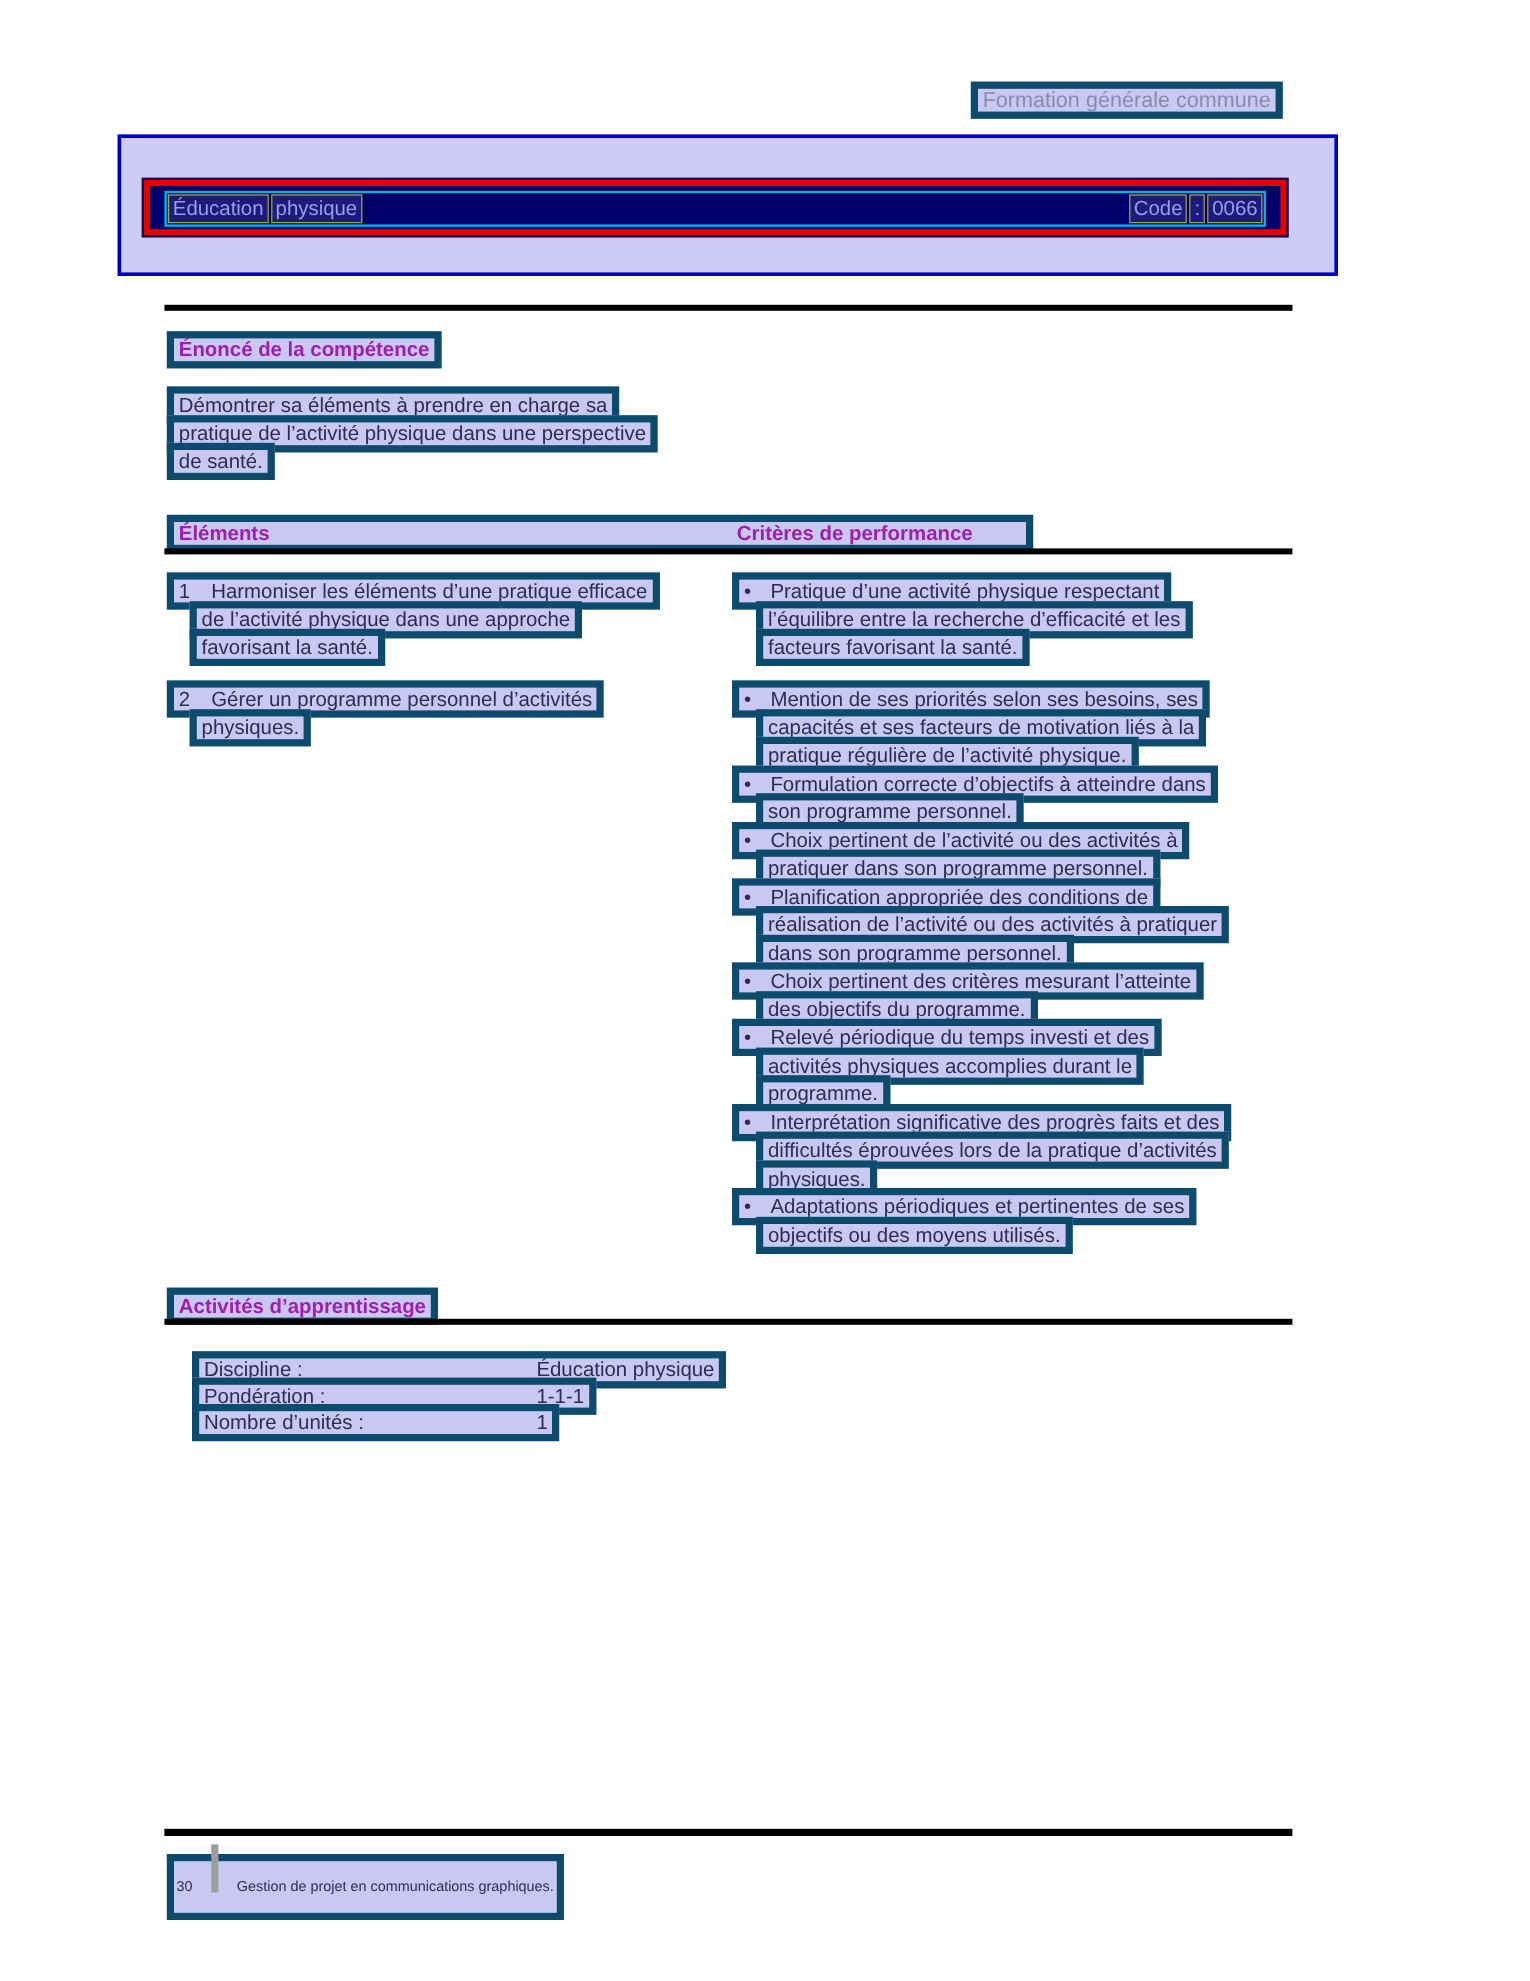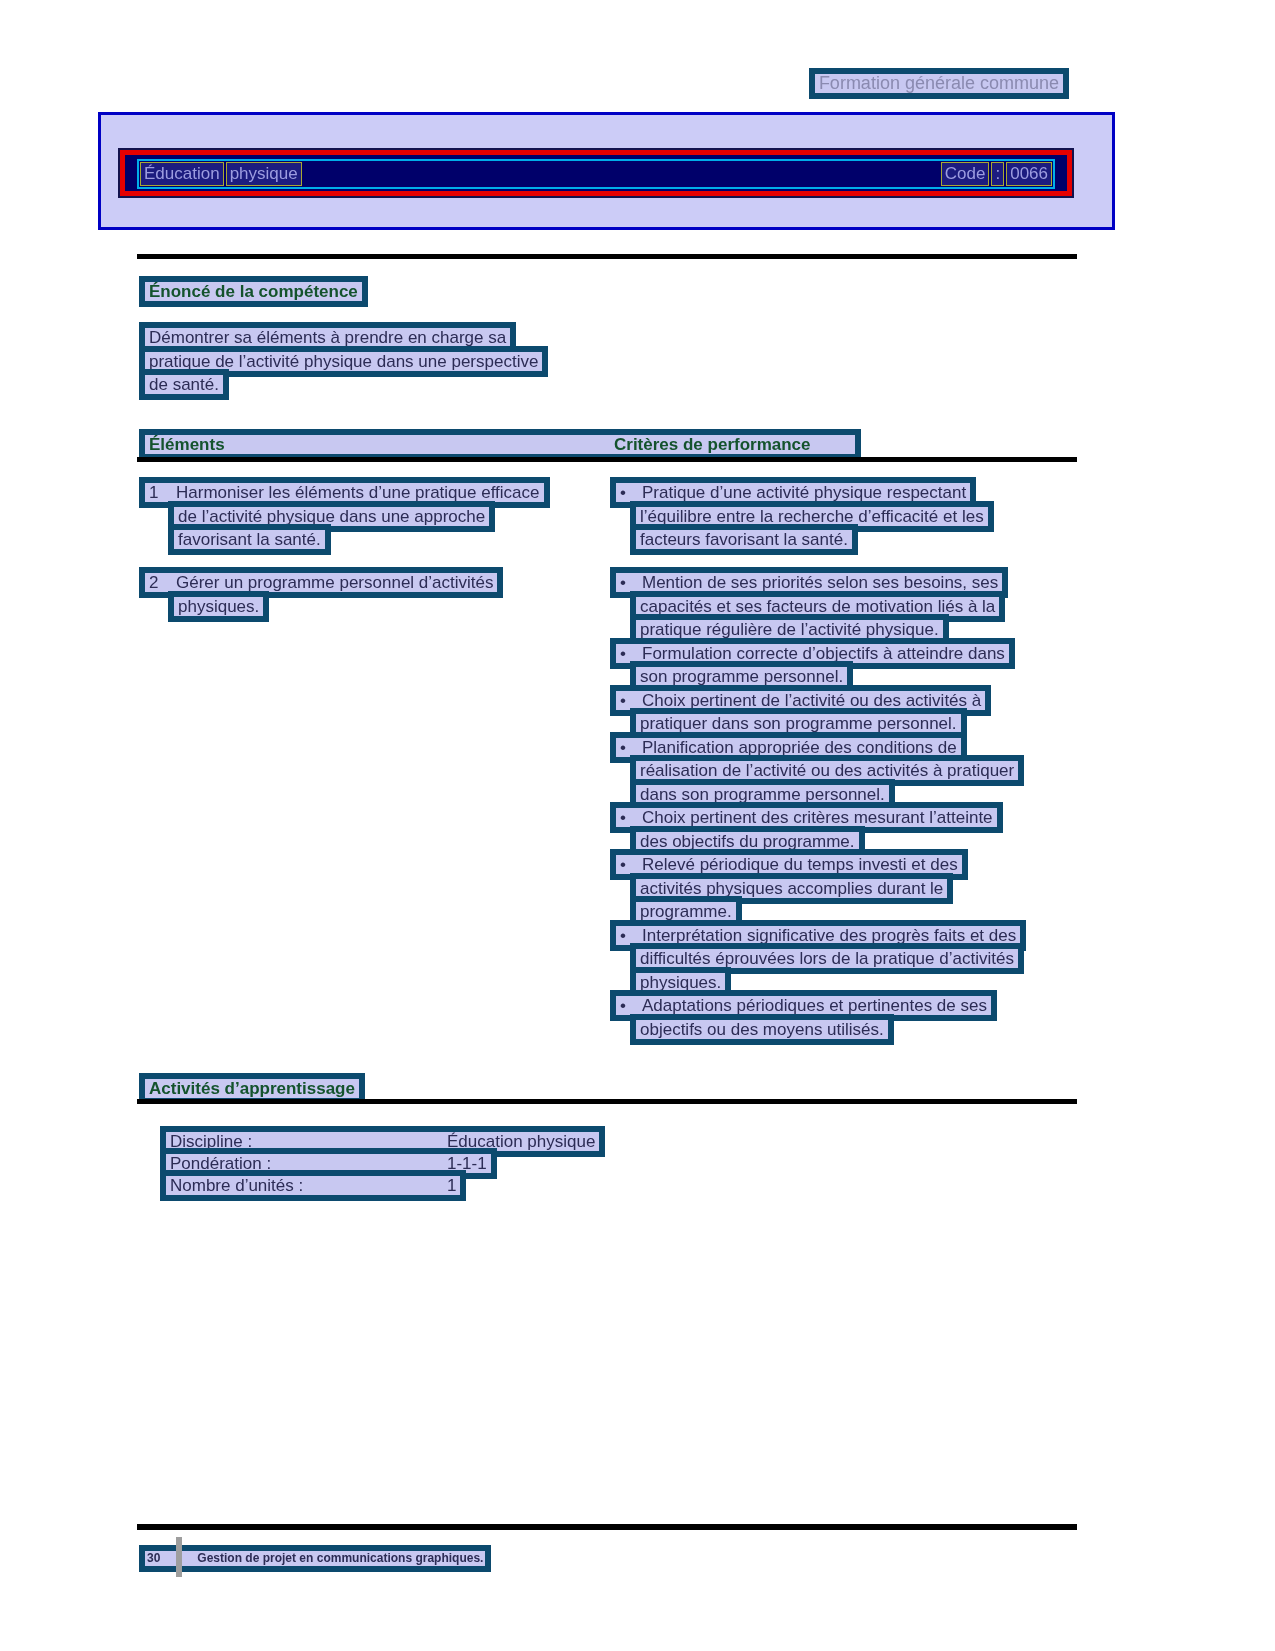--- a/index.html
+++ b/index.html
@@ -14,24 +14,24 @@
   }
   .hl{
     display:inline-block;
     background:#c8c8f1;
     border:6px solid #0c4a6e;
     padding:0 4px;
     line-height:19px;
     white-space:nowrap;
   }
   .lw{height:23.5px;}           
-  .bold{font-weight:bold;color:#14532d;}
+  .bold{font-weight:bold;color:#a21caf;}
   .marker{display:inline-block;width:27px;}
   .bullet{display:inline-block;width:22px;}
-  .cont{margin-left:29px;}
+  .cont{margin-left:19px;}
   .contr{margin-left:20px;}
   .rule{position:absolute;left:137px;width:940px;height:5px;background:#000000;}
   
   .eyebrow{position:absolute;top:68px;right:206px;font-size:18px;color:#8a8ab0;}
   
   .bigbox{
     position:absolute;left:98px;top:112px;width:1011px;height:112px;
     background:#ccccf7;border:3px solid #0000c4;
   }
   .navybar{
@@ -63,21 +63,21 @@
   .colL{position:absolute;left:139px;top:477px;width:470px;}
   .colR{position:absolute;left:610px;top:477px;width:480px;}
   .rowgap{height:19.5px;}
   
   .act-hdr{position:absolute;left:139px;top:1073px;}
   .act-rows{position:absolute;left:139px;top:1126px;padding-left:21px;}
   .act-lw{height:22px;}
   .lbl{display:inline-block;width:277px;}
   
   .foot-line{position:absolute;left:139px;top:1545px;font-size:12px;}
-  .foot-line .hl{line-height:13px;padding:1px 2px;font-weight:bold;}
+  .foot-line .hl{line-height:13px;padding:15px 2px;}
   .fgap{display:inline-block;width:37px;}
   .graybar{position:absolute;left:176px;top:1537px;width:6px;height:40px;background:#9e9e9e;z-index:5;}
 </style>
 </head>
 <body>
 
 <div class="page">
 
   <div class="eyebrow">
     <span class="hl">Formation générale commune</span>

